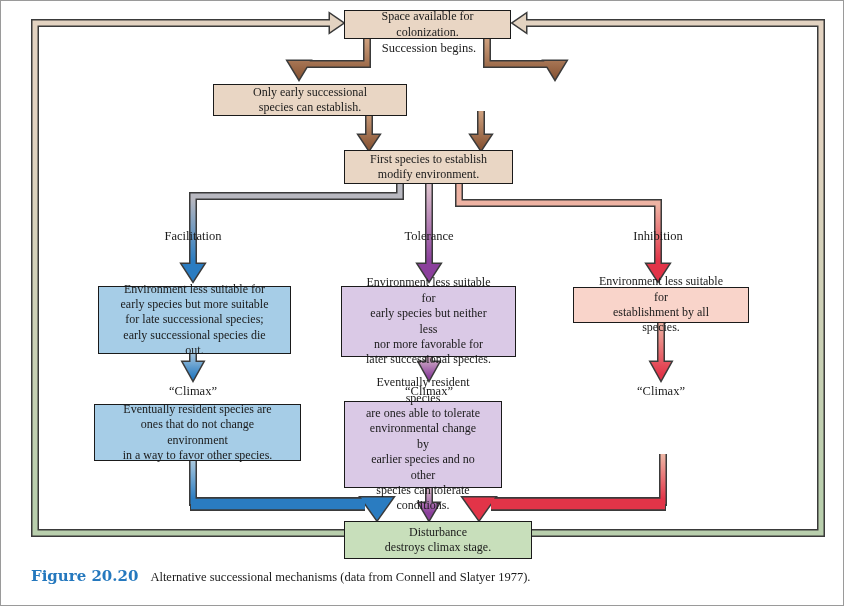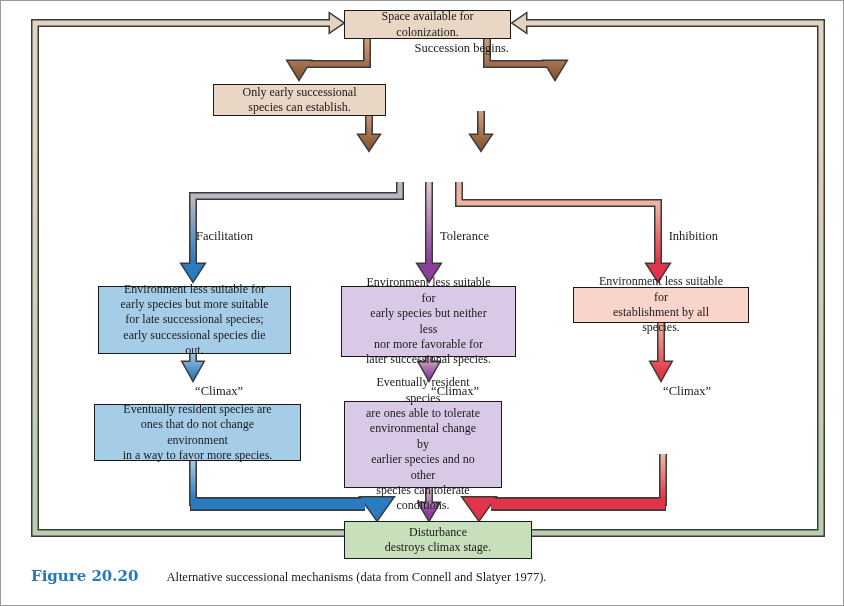--- a/index.html
+++ b/index.html
@@ -9,25 +9,25 @@
   .layer{position:absolute;left:0;top:0;z-index:1;}
   .bx{position:absolute;display:flex;align-items:center;justify-content:center;
       text-align:center;white-space:pre-line;border:1.6px solid var(--box_border);
       font:12px/1.28 "Liberation Serif","DejaVu Serif",serif;color:var(--text);
       box-sizing:border-box;z-index:2;padding:2px 19px;}
   .bg-tan{background:var(--tan_box);}
   .bg-blue{background:var(--blue_box);}
   .bg-purple{background:var(--purple_box);}
   .bg-pink{background:var(--pink_box);}
   .bg-green{background:var(--green_box);}
-  .lbl{position:absolute;text-align:right;font:12.5px/1.1 "Liberation Serif","DejaVu Serif",serif;
+  .lbl{position:absolute;text-align:center;font:12.5px/1.1 "Liberation Serif","DejaVu Serif",serif;
        color:var(--text);z-index:2;white-space:pre;}
   .caption{position:absolute;left:30px;top:566px;width:800px;z-index:2;}
   .fig-label{font:bold 15px "DejaVu Serif","Liberation Serif",serif;color:var(--caption_blue);}
-  .fig-text{font:12.5px "Liberation Serif","DejaVu Serif",serif;color:var(--text);margin-left:28px;}
+  .fig-text{font:12.5px "Liberation Serif","DejaVu Serif",serif;color:var(--text);margin-left:12px;}
   
   .dk{stroke:var(--outline);fill:none;}
   .dkf{stroke:var(--outline);fill:var(--outline);}
   .nf{fill:none;}
   .f-tan{fill:var(--tan_line);}
   .s-green{stop-color:var(--green_line);} .s-tan{stop-color:var(--tan_line);}
   .s-brownl{stop-color:var(--brown_light);} .s-brownd{stop-color:var(--brown_dark);}
   .s-gray{stop-color:var(--gray_line);} .s-blue{stop-color:var(--blue_arrow);}
   .s-bluel{stop-color:var(--blue_light);}
   .s-purl{stop-color:var(--purple_light);} .s-pur{stop-color:var(--purple_arrow);}
@@ -191,24 +191,26 @@
       <polyline class="nf" stroke="url(#gInh3)" stroke-width="5" points="662,453 662,503"></polyline>
       <polyline class="nf" stroke="url(#gInh3)" stroke-width="10.5" points="664,503 490,503"></polyline>
       <polygon fill="url(#gInh3)" points="462,496.5 494,496.5 478,519"></polygon>
     </g>
   </svg>
 
   <div class="bx bg-tan" style="left:343px;top:9px;width:167px;height:29px;">Space available for colonization.</div>
 
   <div class="lbl" style="left:348px;top:41px;width:160px;">Succession begins.</div>
 
-  <div class="bx bg-tan" style="left:212px;top:83px;width:173px;height:32px;">Only early successional
+  <div class="bx bg-tan" style="left:212px;top:83px;width:194px;height:32px;">Only early successional
 species can establish.</div>
 
 
+  <div class="bx bg-tan" style="left:343px;top:149px;width:169px;height:34px;">First species to establish
+modify environment.</div>
 
   <div class="lbl" style="left:132px;top:229px;width:120px;">Facilitation</div>
   <div class="lbl" style="left:368px;top:229px;width:120px;">Tolerance</div>
   <div class="lbl" style="left:597px;top:229px;width:120px;">Inhibition</div>
 
   <div class="bx bg-blue" style="left:97px;top:285px;width:193px;height:68px;">Environment less suitable for
 early species but more suitable
 for late successional species;
 early successional species die out.</div>
   <div class="bx bg-purple" style="left:340px;top:285px;width:175px;height:71px;">Environment less suitable for
@@ -217,21 +219,21 @@
 later successional species.</div>
   <div class="bx bg-pink" style="left:572px;top:286px;width:176px;height:36px;">Environment less suitable for
 establishment by all species.</div>
 
   <div class="lbl" style="left:142px;top:384px;width:100px;">“Climax”</div>
   <div class="lbl" style="left:378px;top:384px;width:100px;">“Climax”</div>
   <div class="lbl" style="left:610px;top:384px;width:100px;">“Climax”</div>
 
   <div class="bx bg-blue" style="left:93px;top:403px;width:207px;height:57px;">Eventually resident species are
 ones that do not change environment
-in a way to favor more species.</div>
+in a way to favor other species.</div>
   <div class="bx bg-purple" style="left:343px;top:400px;width:158px;height:87px;">Eventually resident species
 are ones able to tolerate
 environmental change by
 earlier species and no other
 species can tolerate conditions.</div>
 
   <div class="bx bg-green" style="left:343px;top:520px;width:188px;height:38px;">Disturbance
 destroys climax stage.</div>
 
   <div class="caption">

